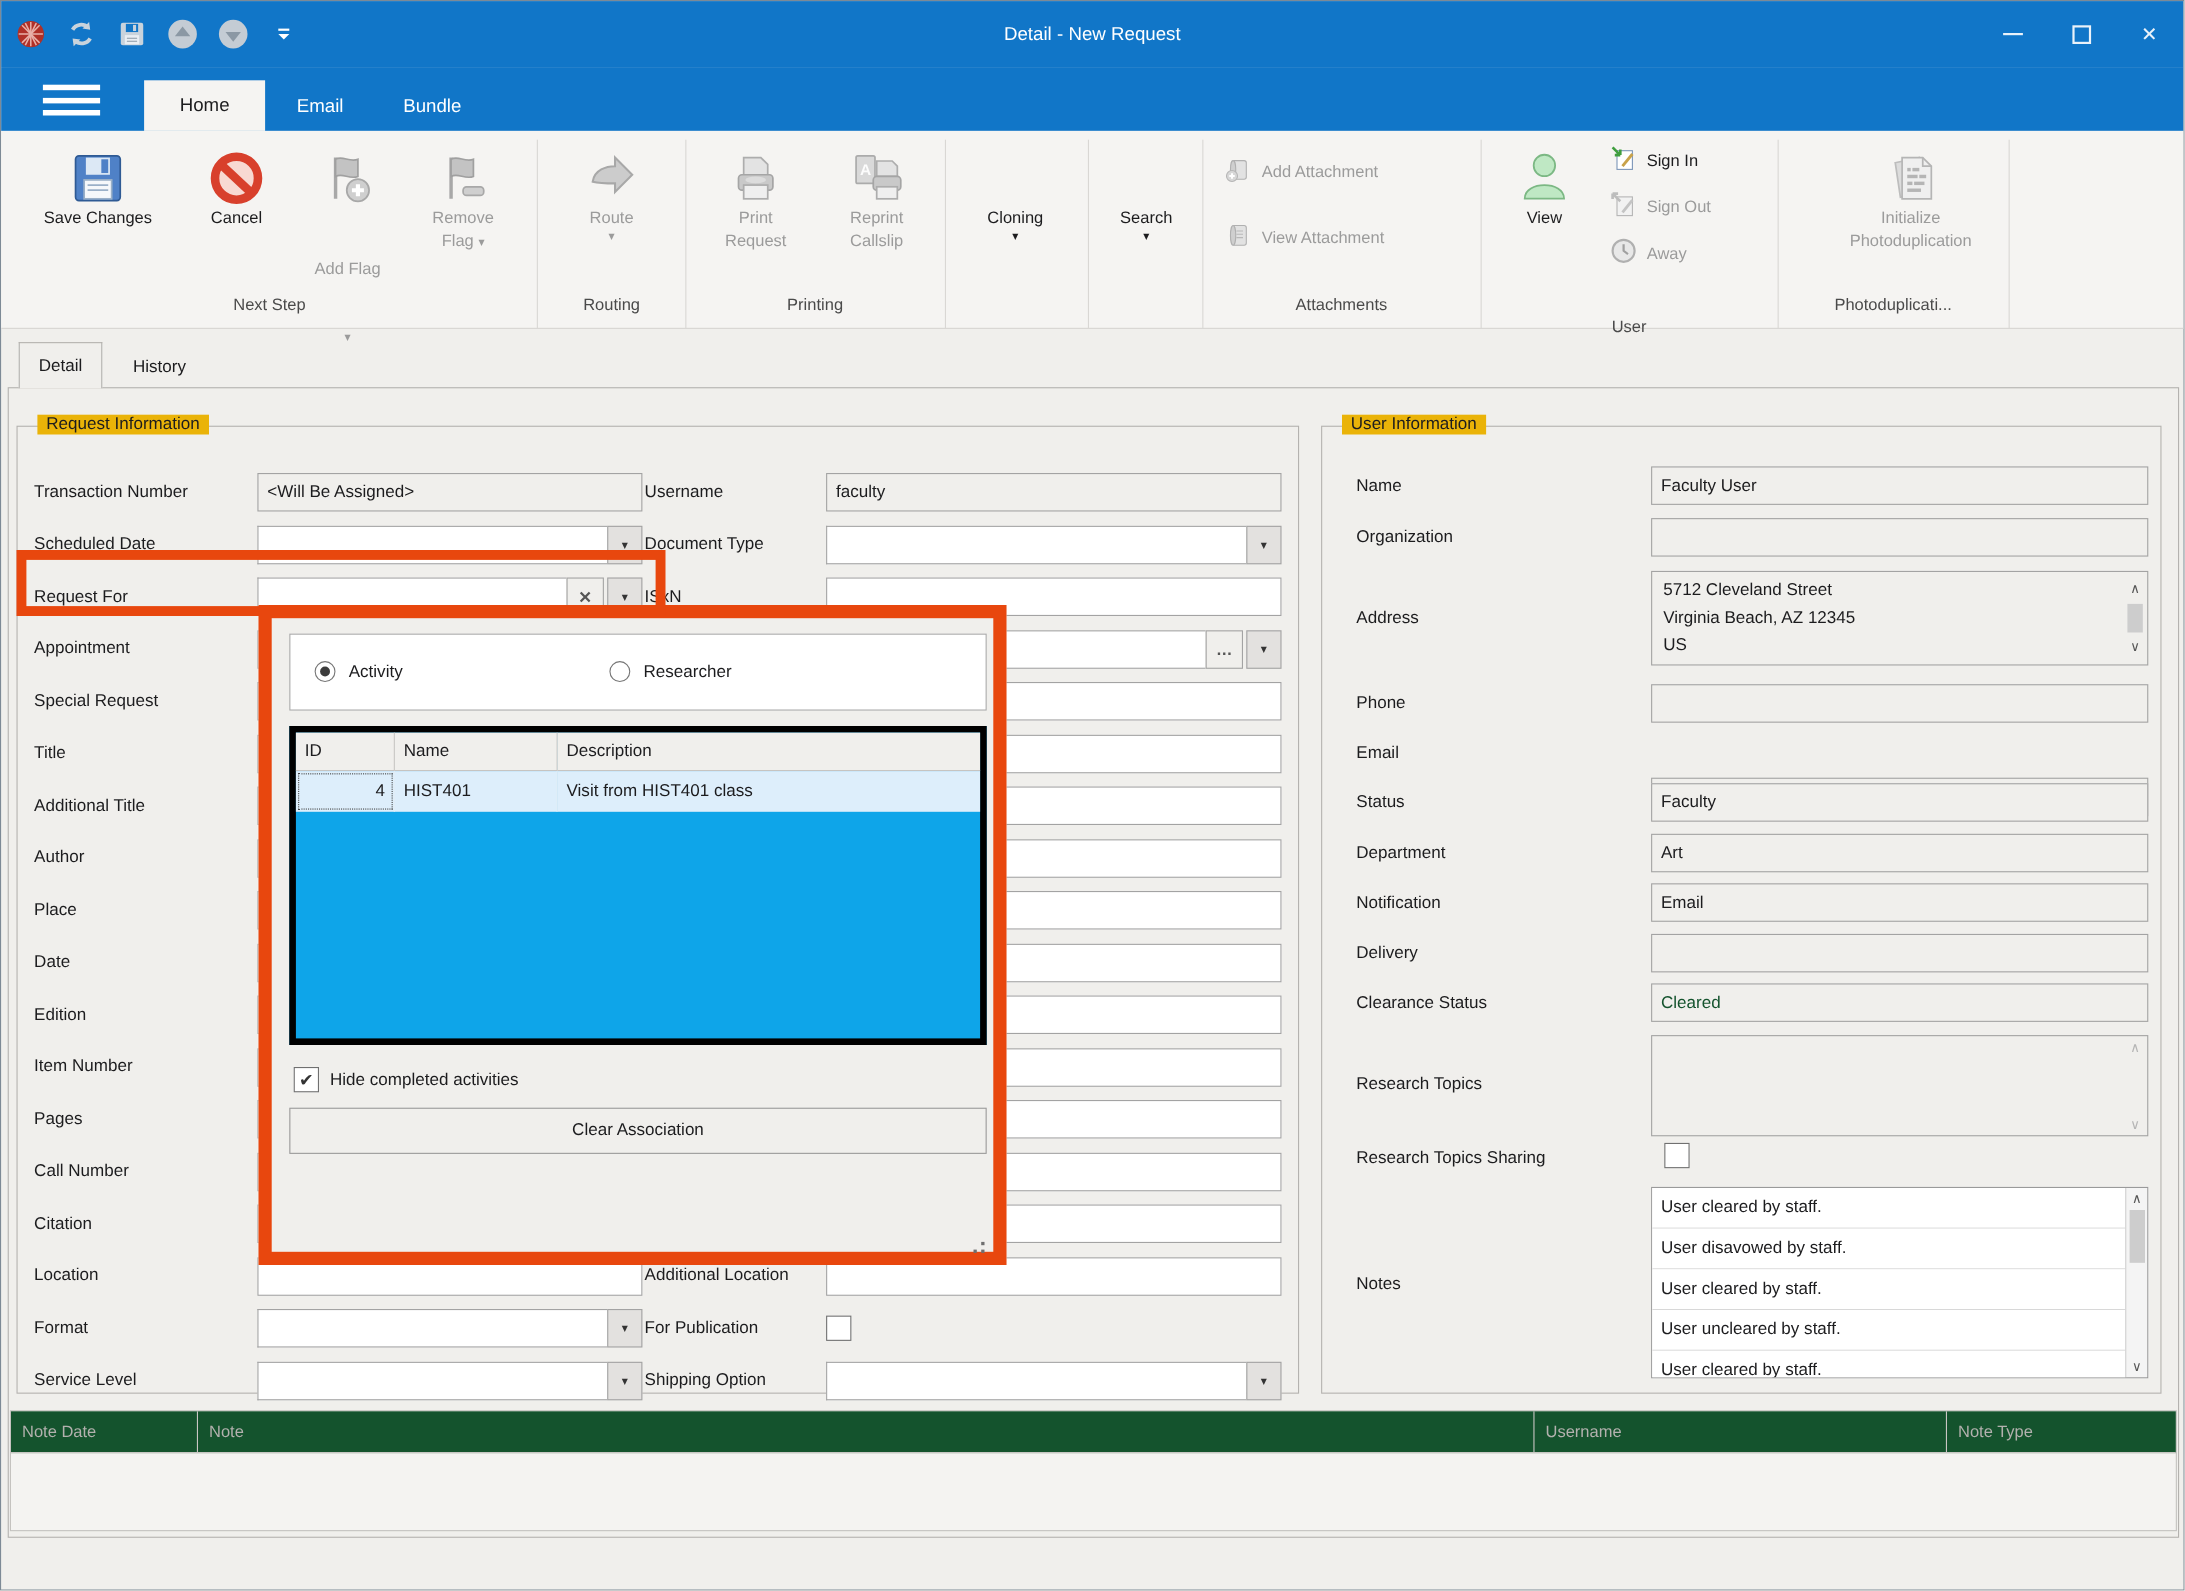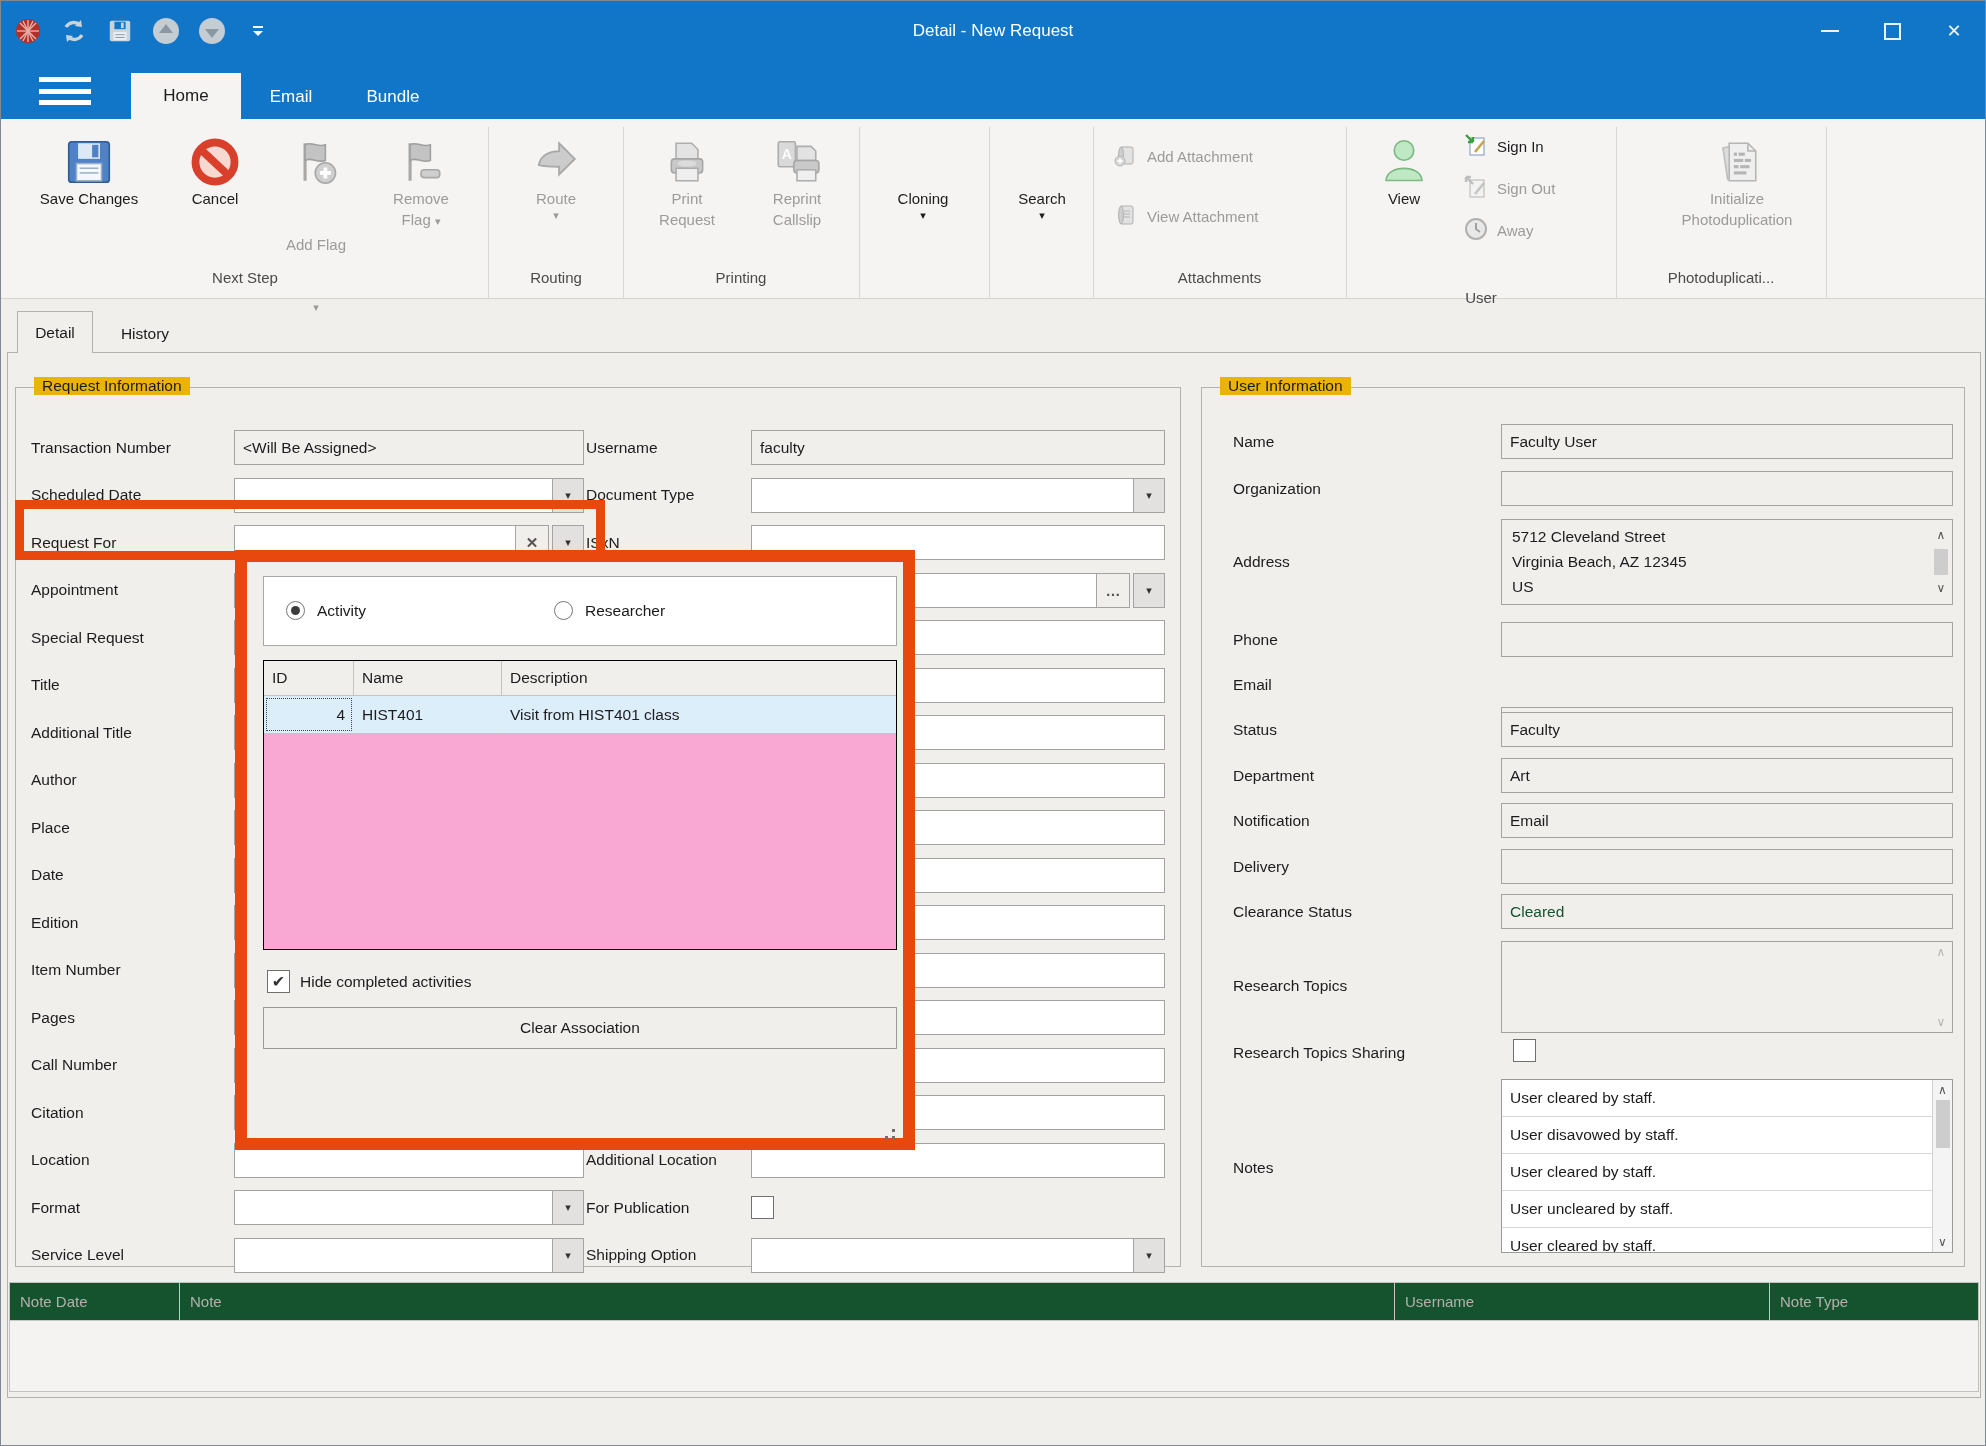--- a/index.html
+++ b/index.html
@@ -66,21 +66,21 @@
 
   
   .hl1 { position:absolute; left:14px; top:499px; width:590px; height:60px; border:9px solid #e8470e; z-index:60; pointer-events:none; }
   .popup { position:absolute; left:234px; top:549px; width:680px; height:600px; border:12px solid #e8470e; background:#f0efec; z-index:50; }
 
   
   .radiopanel { position:absolute; left:16px; top:14px; width:634px; height:70px; background:#fff; border:1px solid #a8a8a8; }
   .radio { position:absolute; display:flex; align-items:center; gap:12px; font-size:15.5px; color:#1c1c1e; }
   .rcircle { width:19px; height:19px; border:1px solid #767676; border-radius:50%; background:#fff; display:flex; align-items:center; justify-content:center; }
   .rdot { width:9px; height:9px; border-radius:50%; background:#3c3c3c; }
-  .ptable { position:absolute; left:16px; top:98px; width:634px; height:290px; background:#f9a8d4; border:1px solid #000000; }
+  .ptable { position:absolute; left:16px; top:98px; width:634px; height:290px; background:#0ea5e9; border:6px solid #000000; }
   .ptr { display:flex; }
   .pth { height:35px; background:#f0efec; border-right:1px solid #c6c4c1; border-bottom:1px solid #c6c4c1; display:flex; align-items:center; padding:0 8px; font-size:15.5px; color:#1c1c1e; }
   .ptd { height:37px; background:#ddeefb; border-right:1px solid #e4eef6; display:flex; align-items:center; padding:0 8px; font-size:15.5px; color:#1c1c1e; }
   .ptd.focus { outline:1px dotted #444; outline-offset:-3px; }
   .pcheckrow { position:absolute; left:20px; top:408px; display:flex; align-items:center; gap:10px; font-size:15.5px; color:#1c1c1e; }
   .pbtn { position:absolute; left:16px; top:445px; width:634px; height:42px; background:#f0efec; border:1px solid #9a9a9a; display:flex; align-items:center; justify-content:center; font-size:15.5px; color:#1c1c1e; }
   .pgrip { position:absolute; right:8px; bottom:6px; width:3px; height:3px; background:#6f6f6f; box-shadow:-7px 7px 0 #6f6f6f, 0 7px 0 #6f6f6f; }
 
   
   .ulbl { position:absolute; left:1232px; width:250px; font-size:15.5px; color:#1c1c1e; }

